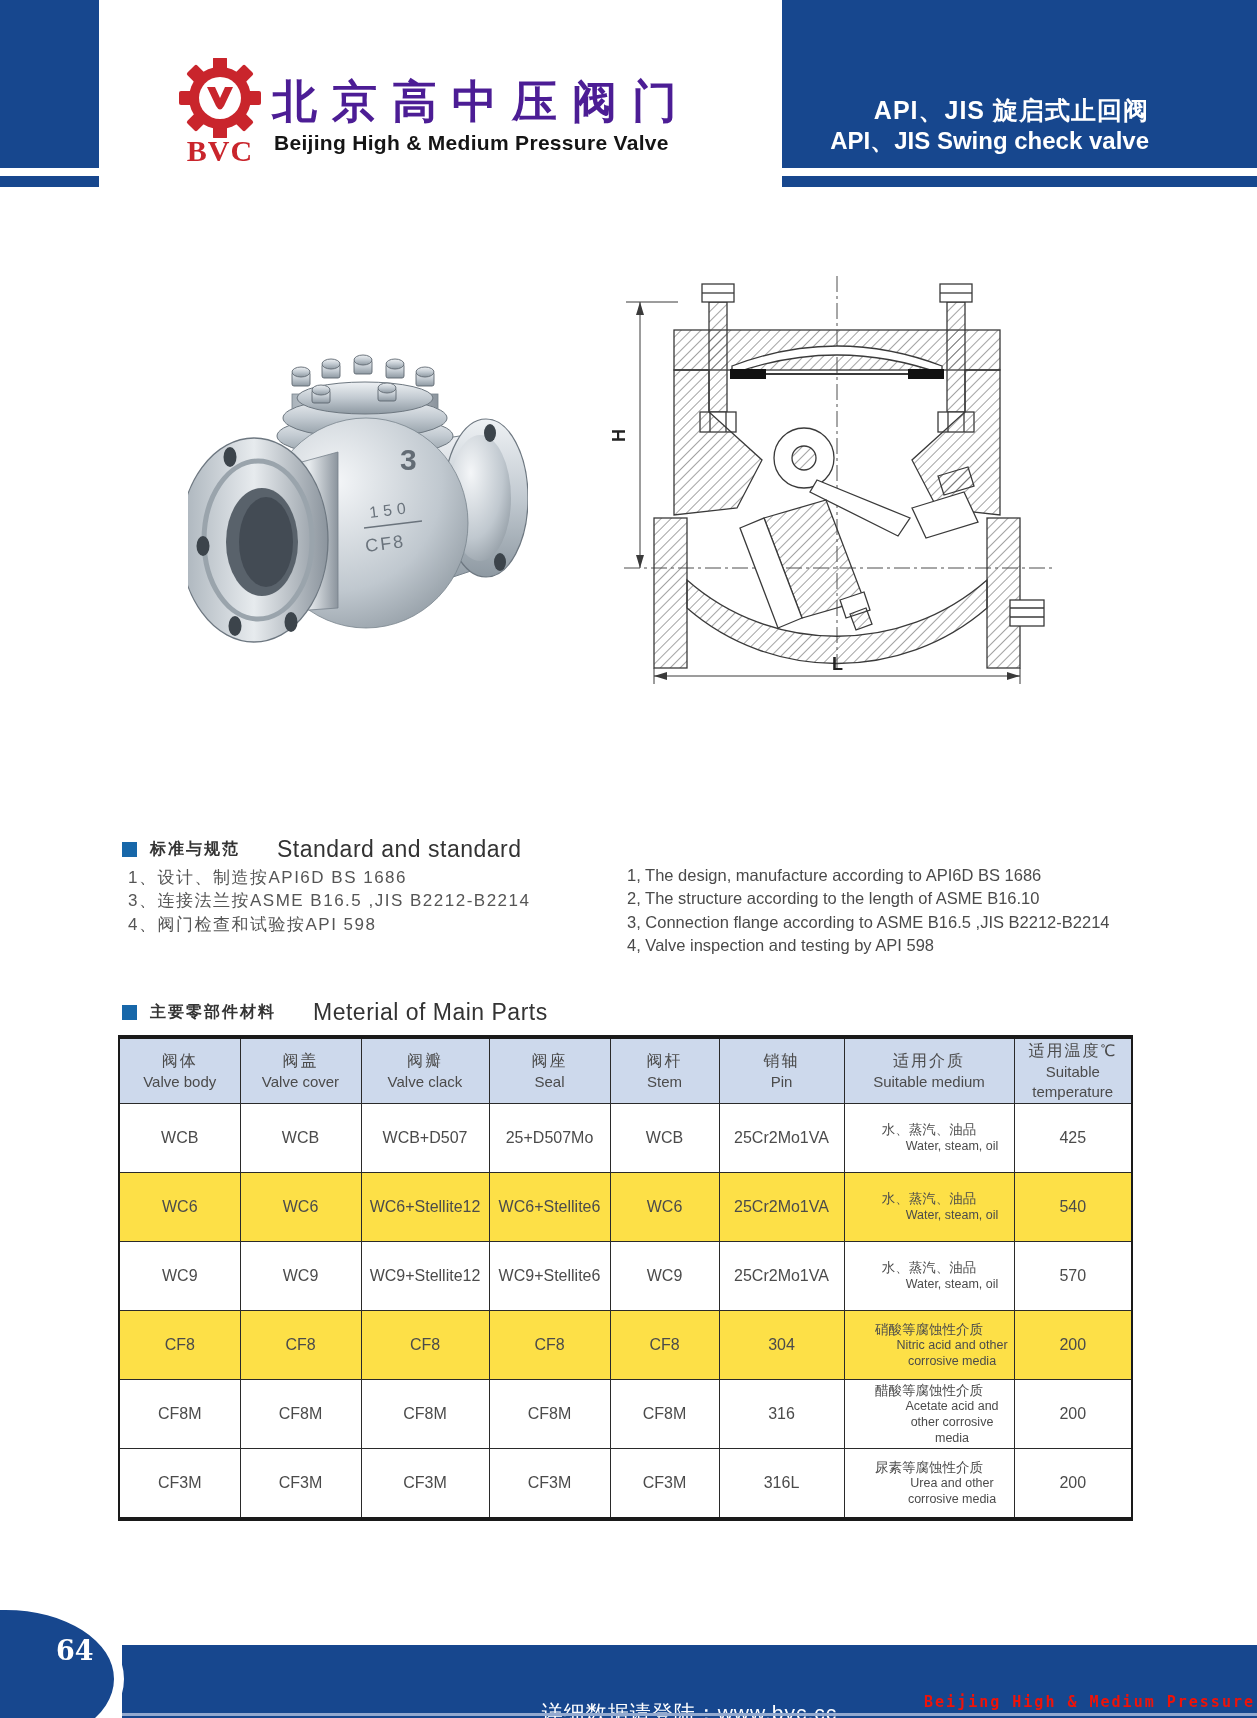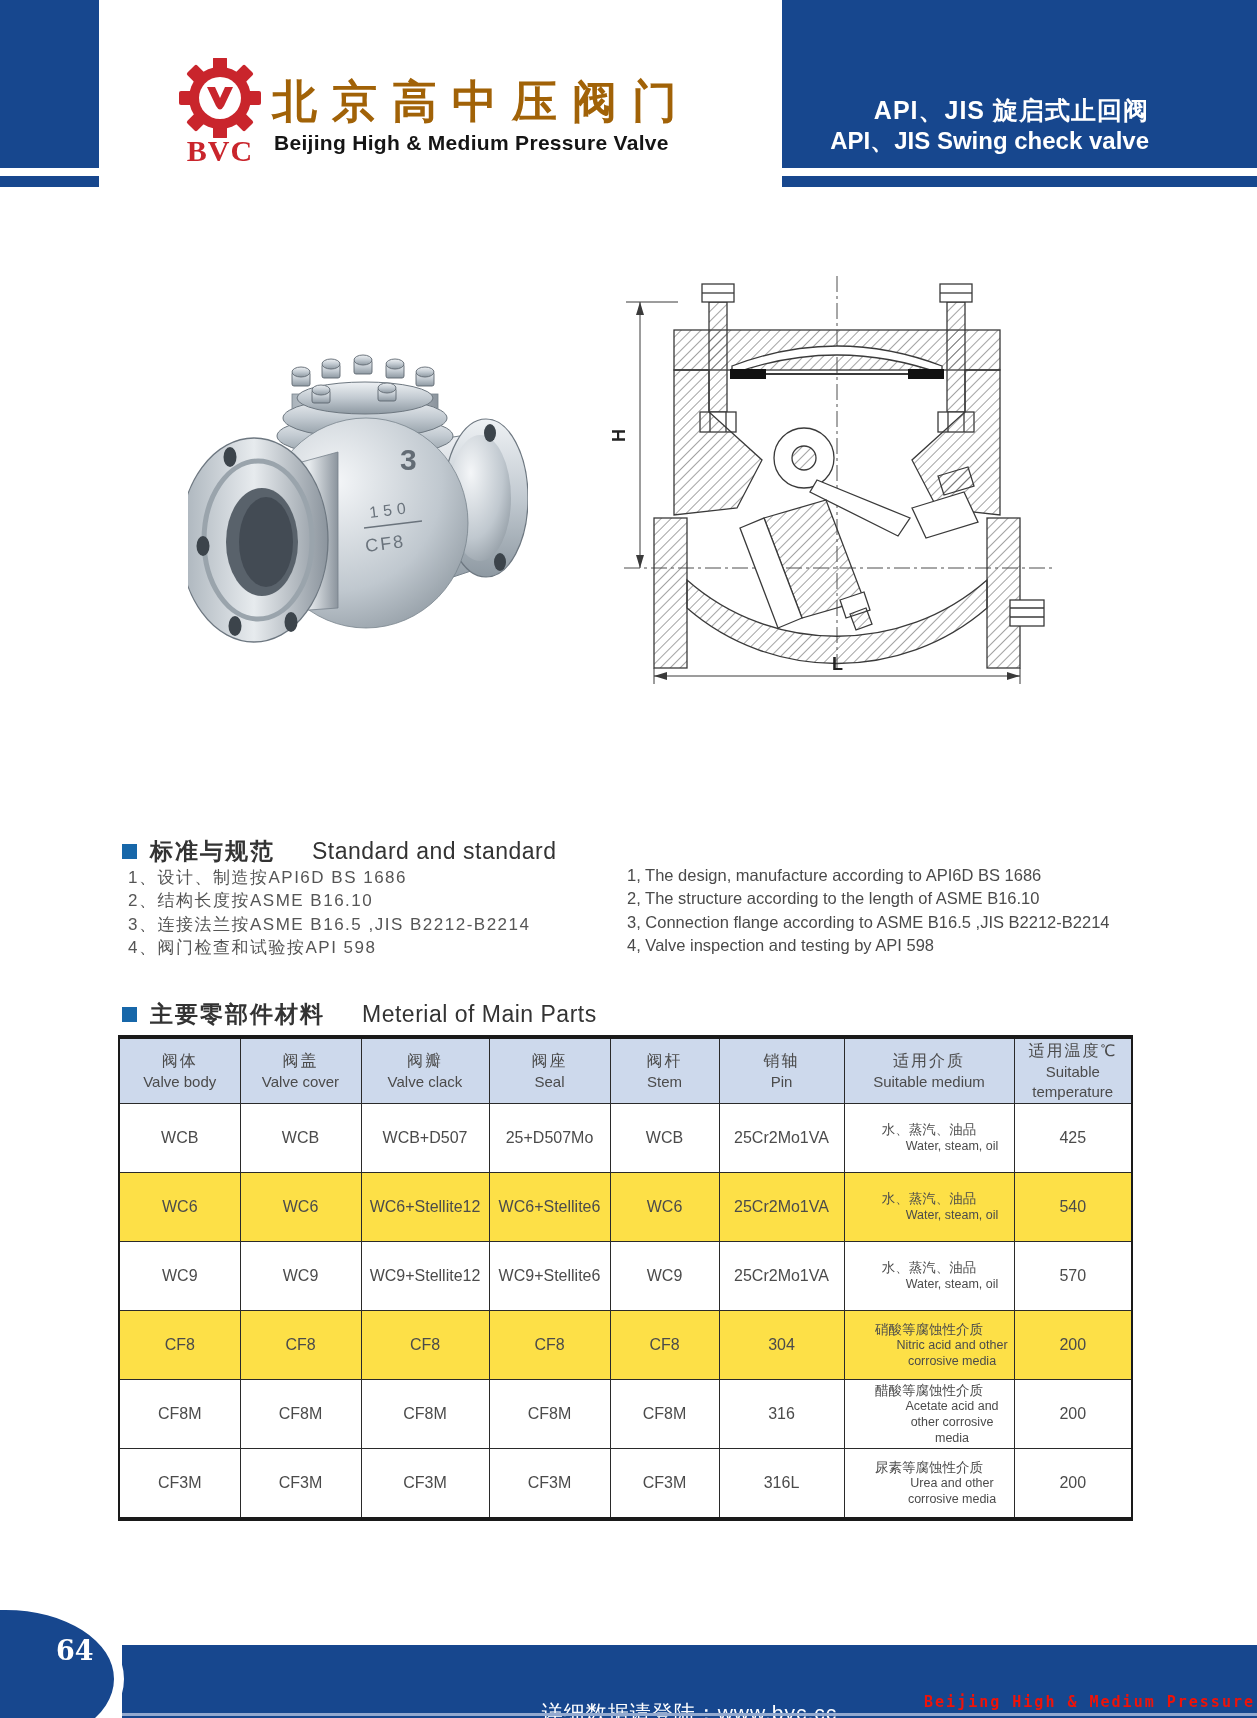--- a/index.html
+++ b/index.html
@@ -12,33 +12,33 @@
   #hdr-right{left:782px;top:0;width:475px;height:168px;display:flex;flex-direction:column;
              align-items:flex-end;justify-content:flex-end;padding:0 108px 12px 0;box-sizing:border-box;}
   #hdr-right .p-cn{color:#fff;font-size:25px;font-weight:bold;letter-spacing:1px;line-height:1.25;}
   #hdr-right .p-en{color:#fff;font-size:24px;font-weight:bold;line-height:1.25;}
   #strip-left{left:0;top:176px;width:99px;height:11px;}
   #strip-right{left:782px;top:176px;width:475px;height:11px;}
 
   #logo{position:absolute;left:176px;top:58px;width:88px;height:112px;}
   #logo .abbr{position:absolute;left:-6px;top:76px;width:100px;text-align:center;color:#c9252c;
               font-size:30px;font-weight:bold;letter-spacing:1px;font-family:"Liberation Serif",serif;}
-  #company-cn{position:absolute;left:272px;top:72px;font-size:45px;font-weight:bold;color:#a16207;
+  #company-cn{position:absolute;left:272px;top:72px;font-size:45px;font-weight:bold;color:#4c1d95;
               letter-spacing:15px;white-space:nowrap;}
   #company-en{position:absolute;left:274px;top:131px;font-size:21px;font-weight:bold;color:#151515;
               letter-spacing:0.3px;white-space:nowrap;}
 
   
   #photo{position:absolute;left:188px;top:290px;}
   #diagram{position:absolute;left:612px;top:270px;}
 
   
   .sec-head{position:absolute;display:flex;align-items:center;gap:13px;}
   .sq{width:15px;height:15px;background:#1767A9;flex:0 0 auto;}
-  .sec-cn{font-size:23px;color:#333;font-weight:600;letter-spacing:2px;}
+  .sec-cn{font-size:16px;color:#333;font-weight:600;letter-spacing:2px;}
   .sec-en{font-size:23px;color:#333;letter-spacing:0.5px;margin-left:24px;}
   #std-head{left:122px;top:836px;}
   #mat-head{left:122px;top:999px;}
   .list{position:absolute;color:#555;}
   #std-cn{left:128px;top:866px;font-size:17px;line-height:23.4px;letter-spacing:1.5px;}
   #std-en{left:627px;top:864px;font-size:16.5px;line-height:23.4px;color:#4a4a4a;}
 
   
   #mat-table{position:absolute;left:118px;top:1035px;width:1013px;border-collapse:collapse;
              table-layout:fixed;border:2px solid #1a1a1a;border-top-width:4px;border-bottom-width:4px;}
@@ -238,21 +238,20 @@
     </svg>
   </div>
 
   <div id="std-head" class="sec-head">
     <span class="sq"></span>
     <span class="sec-cn">标准与规范</span>
     <span class="sec-en">Standard and standard</span>
   </div>
   <div id="std-cn" class="list">
     <div>1、设计、制造按API6D BS 1686</div>
-    <div>2、结构长度按ASME B16.10</div>
     <div>3、连接法兰按ASME B16.5 ,JIS B2212-B2214</div>
     <div>4、阀门检查和试验按API 598</div>
   </div>
   <div id="std-en" class="list">
     <div>1, The design, manufacture according to API6D BS 1686</div>
     <div>2, The structure according to the length of ASME B16.10</div>
     <div>3, Connection flange according to ASME B16.5 ,JIS B2212-B2214</div>
     <div>4, Valve inspection and testing by API 598</div>
   </div>
 

